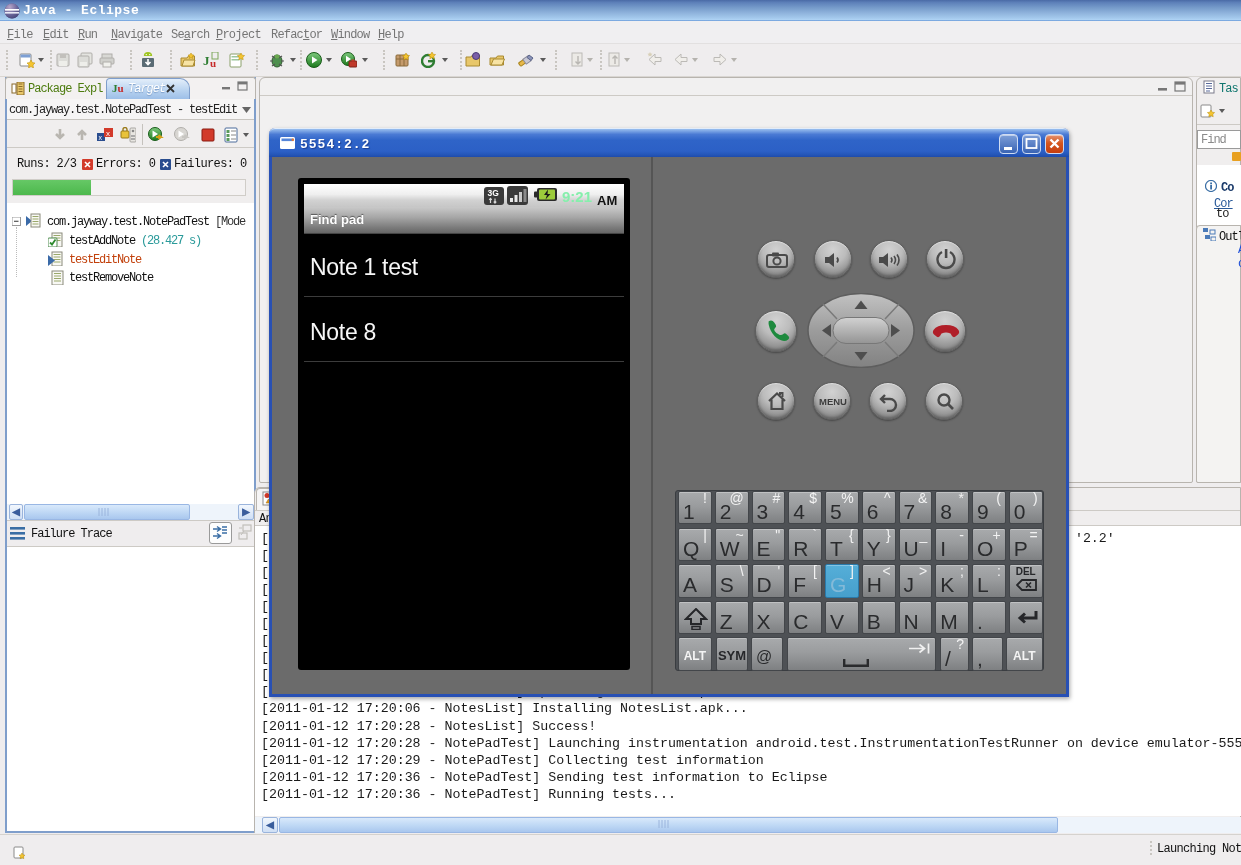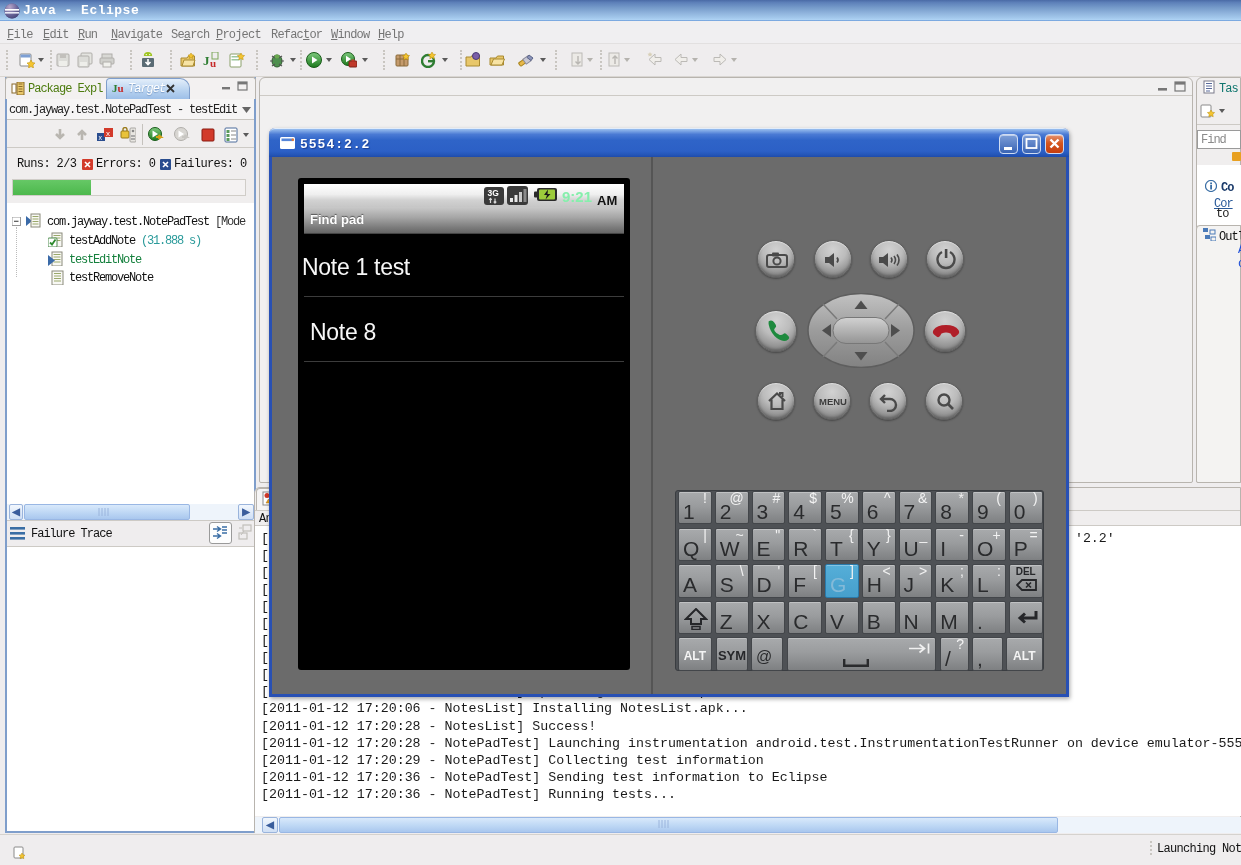--- a/index.html
+++ b/index.html
@@ -274,27 +274,27 @@
     <rect x="5" y="1" width="9" height="13" fill="#f8f8f4" stroke="#8a8a7a"></rect>
     <path d="M6.5 3.5 h6 M6.5 6 h6 M6.5 8.5 h6 M6.5 11 h6" stroke="#9aa86a" stroke-width="1.2"></path>
   </svg>
 <div class="abs" style="left:47px;top:215px;font:12px 'Liberation Mono',monospace;letter-spacing:-1.2px;color:#111">com.jayway.test.NotePadTest&nbsp;<span style="color:#333">[Mode</span></div>
 <svg class="abs" style="left:48px;top:232px" width="15" height="15" viewBox="0 0 15 15">
     <rect x="4" y="1" width="10" height="14" fill="#f8f8f4" stroke="#8a8a7a"></rect>
     <path d="M5.5 3.5 h7 M5.5 6 h7 M5.5 8.5 h7" stroke="#9aa86a" stroke-width="1.2"></path>
     <rect x="0" y="6" width="9" height="9" rx="1" fill="#fff" stroke="#4a8a4a"></rect>
     <path d="M2 10.5 L4 12.5 L7.5 7.5" stroke="#2e8b2e" stroke-width="1.8" fill="none"></path>
   </svg>
-<div class="abs" style="left:69px;top:234px;font:12px 'Liberation Mono',monospace;letter-spacing:-1.2px;color:#111">testAddNote <span style="color:#2a9a9a">(31.888 s)</span></div>
+<div class="abs" style="left:69px;top:234px;font:12px 'Liberation Mono',monospace;letter-spacing:-1.2px;color:#111">testAddNote <span style="color:#2a9a9a">(28.427 s)</span></div>
 <svg class="abs" style="left:48px;top:251px" width="15" height="15" viewBox="0 0 15 15">
     <rect x="4" y="1" width="10" height="14" fill="#f8f8f4" stroke="#8a8a7a"></rect>
     <path d="M5.5 3.5 h7 M5.5 6 h7 M5.5 8.5 h7 M5.5 11 h7" stroke="#9aa86a" stroke-width="1.2"></path>
     <path d="M0 4 L7 9.5 L0 15z" fill="#3a6aa8"></path>
   </svg>
-<div class="abs" style="left:69px;top:253px;font:12px 'Liberation Mono',monospace;letter-spacing:-1.2px;color:#15803d">testEditNote</div>
+<div class="abs" style="left:69px;top:253px;font:12px 'Liberation Mono',monospace;letter-spacing:-1.2px;color:#c2410c">testEditNote</div>
 <svg class="abs" style="left:50px;top:270px" width="15" height="15" viewBox="0 0 15 15">
     <rect x="2" y="1" width="11" height="14" fill="#f8f8f4" stroke="#8a8a7a"></rect>
     <path d="M4 3.5 h7 M4 6 h7 M4 8.5 h7 M4 11 h7" stroke="#9aa86a" stroke-width="1.2"></path>
   </svg>
 <div class="abs" style="left:69px;top:271px;font:12px 'Liberation Mono',monospace;letter-spacing:-1.2px;color:#111">testRemoveNote</div>
 <div class="abs" style="left:16px;top:227px;width:1px;height:50px;border-left:1px dotted #bbb"></div>
 <div class="abs xpsb" style="left:7px;top:504px;width:247px;height:16px"></div>
 <div class="abs xpbtn" style="left:9px;top:504px;width:14px;height:16px;font:bold 10px 'Liberation Sans';line-height:14px">◀</div>
 <div class="abs xpbtn" style="left:238px;top:504px;width:16px;height:16px;font:bold 10px 'Liberation Sans';line-height:14px">▶</div>
 <div class="abs xpthumb" style="left:24px;top:504px;width:166px;height:16px"></div>
@@ -450,21 +450,21 @@
 <svg class="abs" style="left:236px;top:9px" width="24" height="16" viewBox="0 0 24 16">
           <rect x="3" y="1" width="20" height="13" rx="2" fill="#2a2a2a"></rect>
           <rect x="0" y="4.5" width="4" height="6" rx="1" fill="#2a2a2a"></rect>
           <rect x="5" y="2.5" width="16" height="10" rx="1" fill="#9ccb3b"></rect>
           <path d="M14 2.5 L10 8 h3 L11.5 12.5 L16.5 7 h-3z" fill="#1a1a1a"></path>
         </svg>
 <div class="abs sans" style="left:264px;top:10px;font-weight:bold;font-size:15px;color:#86efac">9:21</div>
 <div class="abs sans" style="left:299px;top:15px;font-weight:bold;font-size:13px;color:#111">AM</div>
 <div class="abs" style="left:6px;top:29px;width:320px;height:27px;background:linear-gradient(180deg,#c9c9c9 0%,#a6a6a6 40%,#7a7a7a 80%,#666 100%);border-bottom:1px solid #444"></div>
 <div class="abs sans" style="left:12px;top:34px;font-weight:bold;font-size:13px;color:#fff;text-shadow:0 -1px 1px #555">Find pad</div>
-<div class="abs sans" style="left:4px;top:76px;font-size:23px;letter-spacing:-.3px;color:#f7f7f7">Note 1 test</div>
+<div class="abs sans" style="left:12px;top:76px;font-size:23px;letter-spacing:-.3px;color:#f7f7f7">Note 1 test</div>
 <div class="abs" style="left:6px;top:118px;width:320px;height:1px;background:#3c3c3c"></div>
 <div class="abs sans" style="left:12px;top:141px;font-size:23px;letter-spacing:-.3px;color:#f7f7f7">Note 8</div>
 <div class="abs" style="left:6px;top:183px;width:320px;height:1px;background:#3c3c3c"></div>
 </div>
 <div class="roundbtn" style="left:484px;top:112px;width:38px;height:38px">
         <svg class="abs" style="left:8px;top:11px" width="22" height="16" viewBox="0 0 22 16">
           <rect x="1" y="3" width="20" height="12" rx="2" fill="none" stroke="#4a4a4a" stroke-width="2"></rect>
           <rect x="6" y="0.5" width="7" height="4" rx="1" fill="#4a4a4a"></rect>
           <circle cx="11" cy="9" r="3.6" fill="none" stroke="#4a4a4a" stroke-width="2"></circle>
         </svg>

